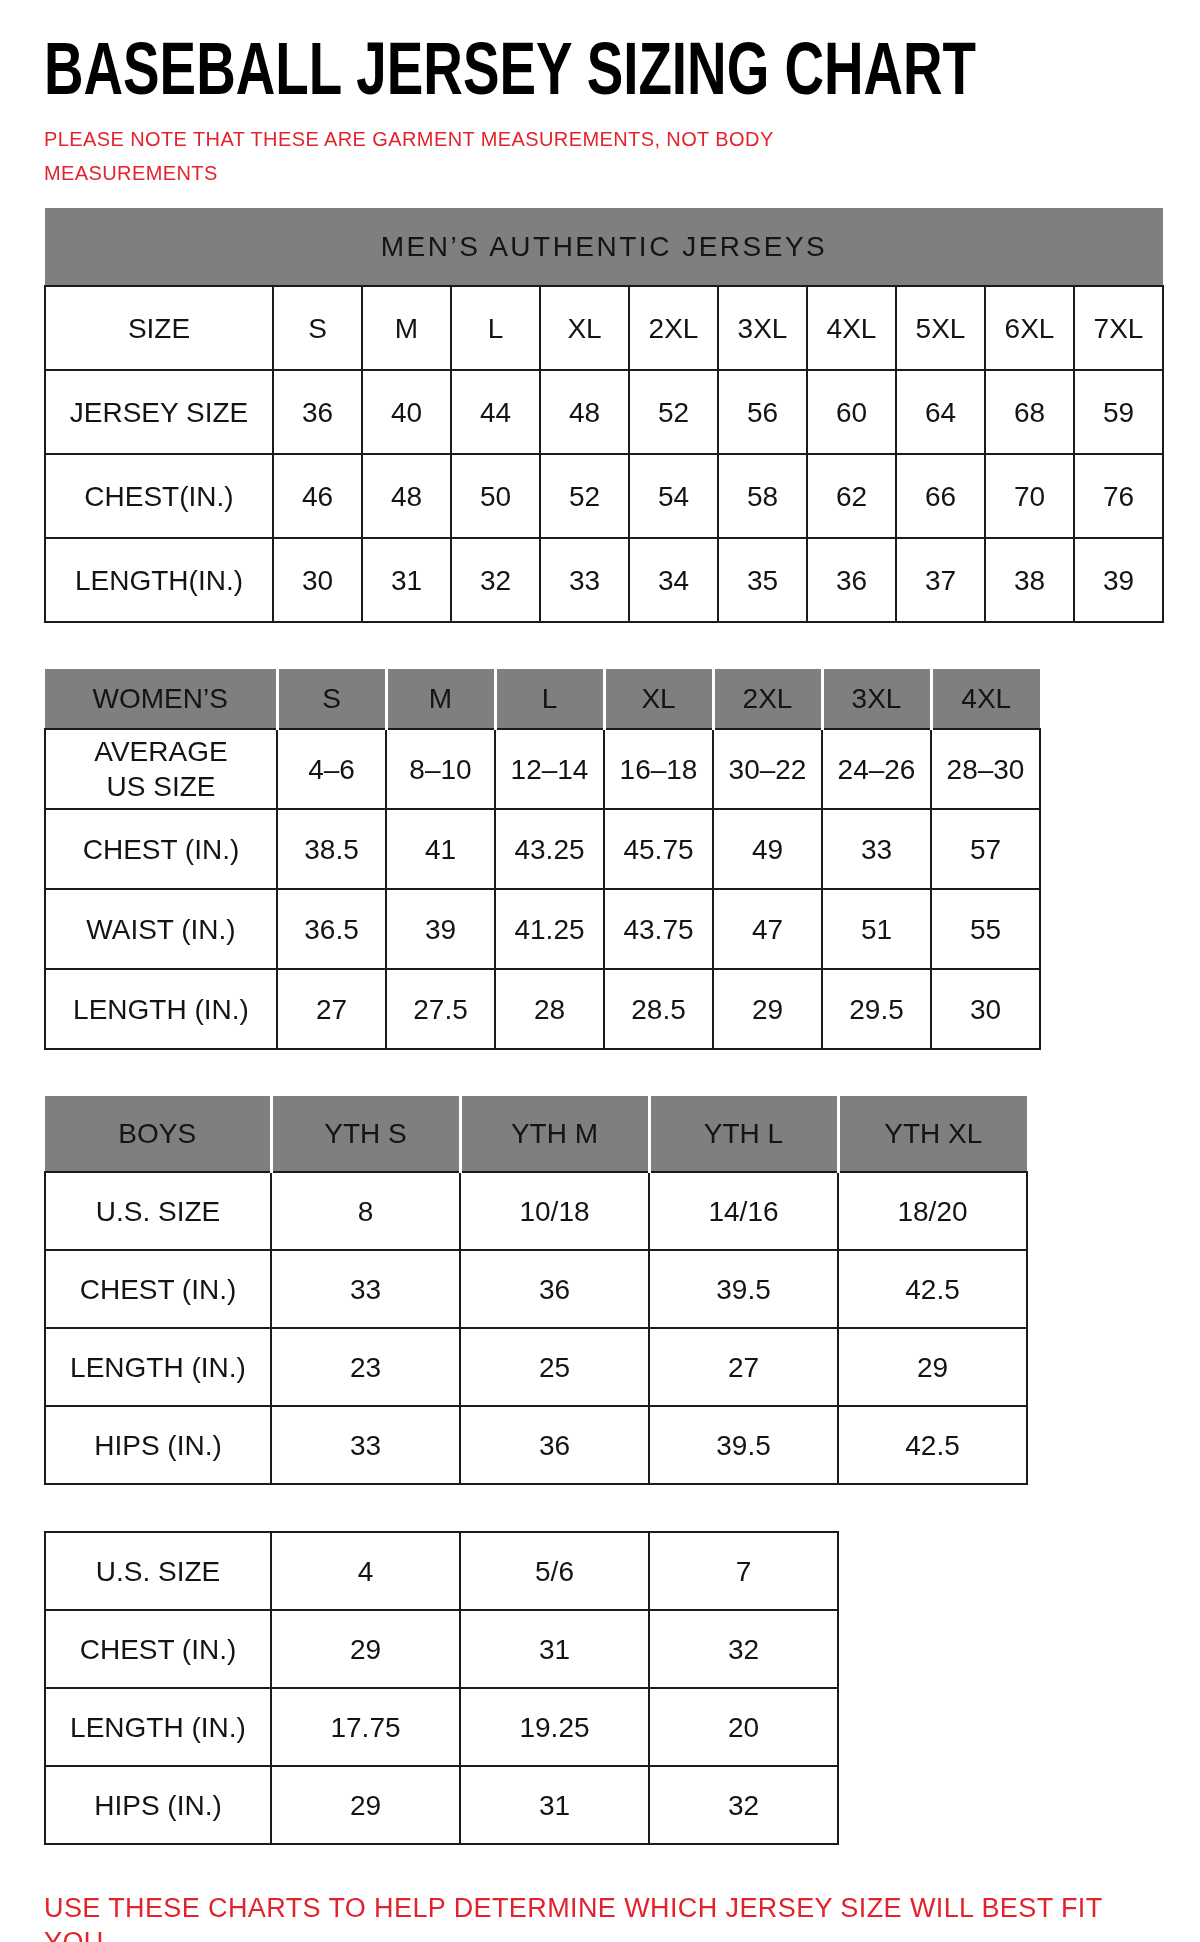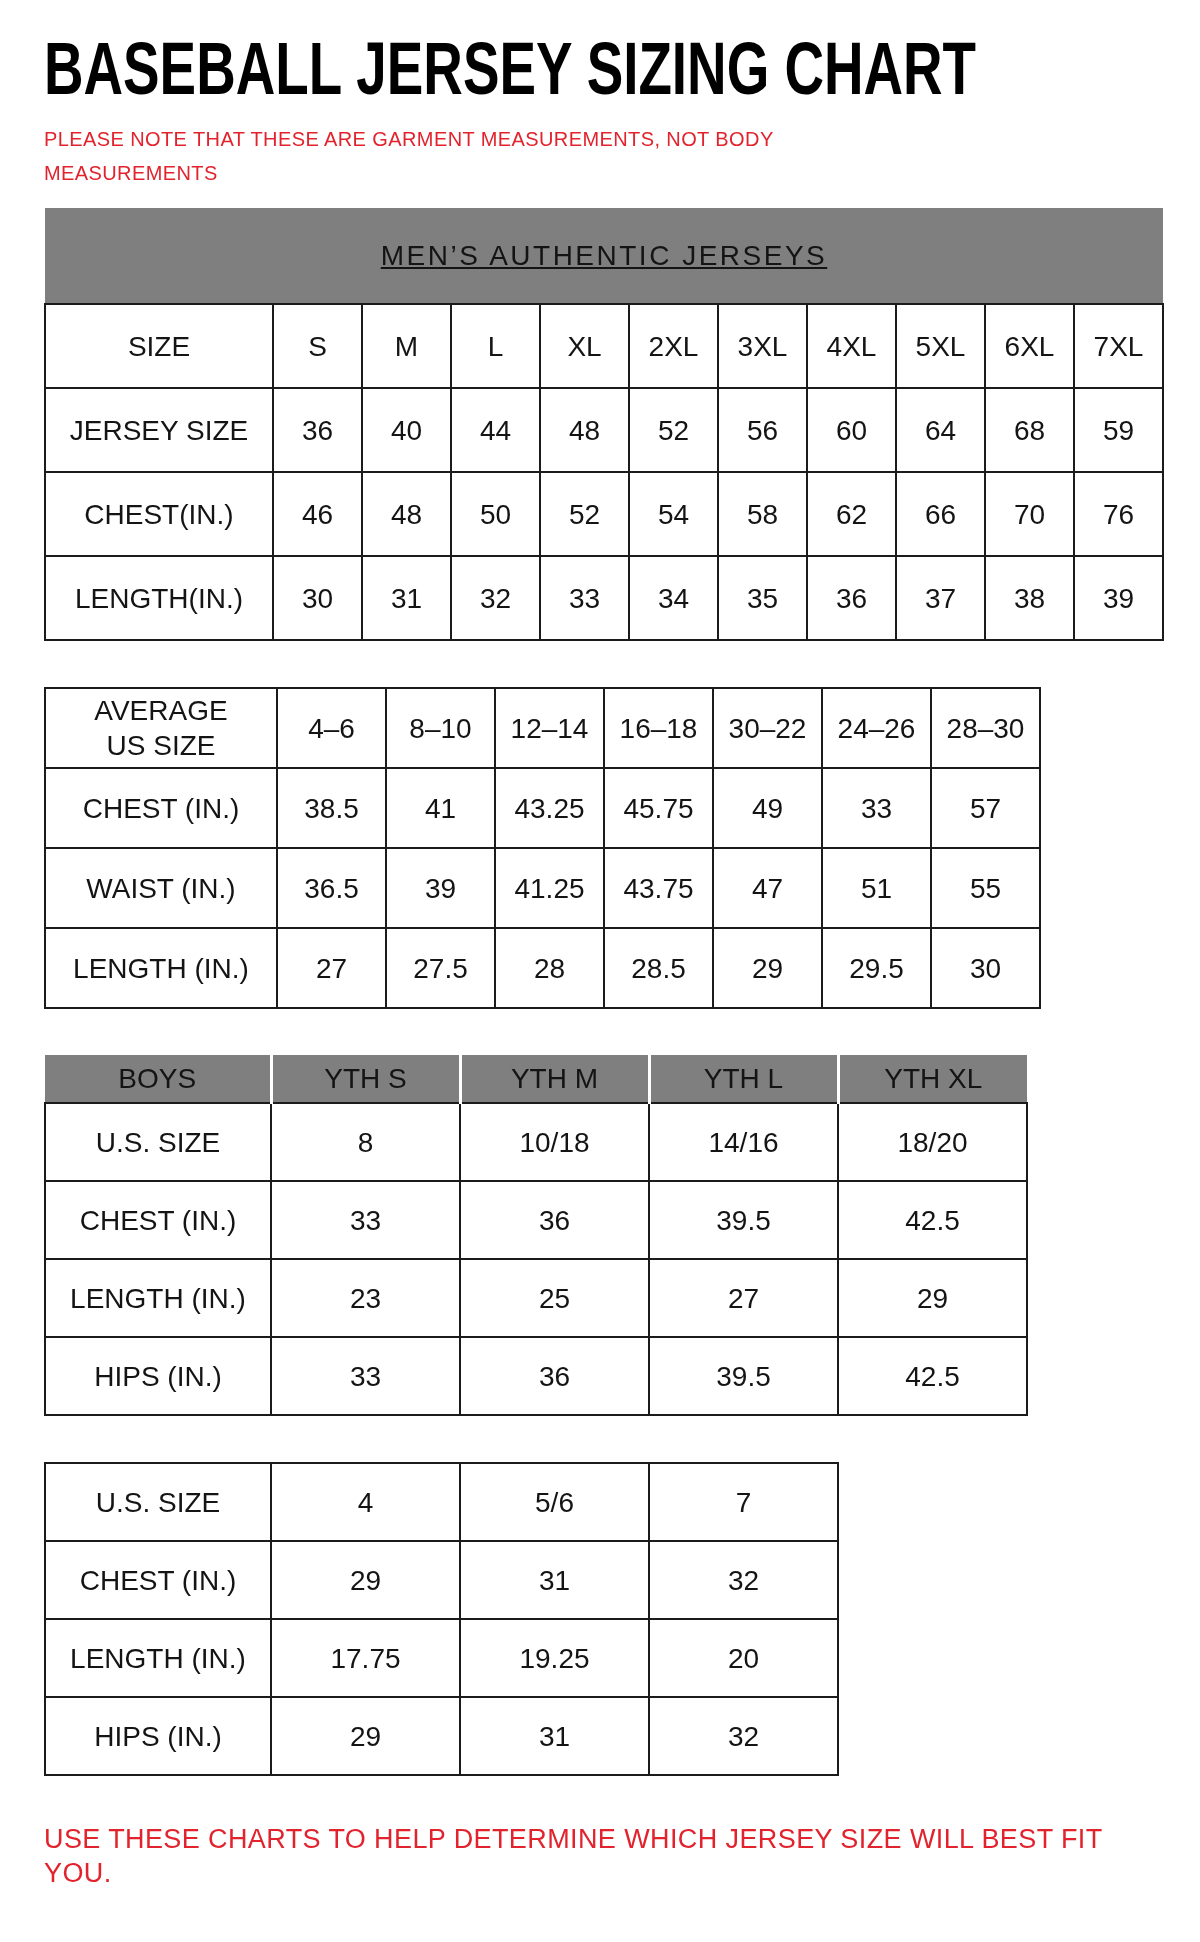--- a/index.html
+++ b/index.html
@@ -72,26 +72,26 @@
     background: var(--gray, #7f7f7f);
     color: #ffffff;
     border: none;
   }
   tr.header-row .gray-cell + .gray-cell { border-left: 3px solid #ffffff; }
 
   .title-cell { font-size: 34px; letter-spacing: 2.5px; }
   .row-header-cell { white-space: pre-line; margin-top: 40px; }
 
   
-  .tbl-mens .title-row th { height: 96px; text-decoration: underline; }
+  .tbl-mens .title-row th { height: 78px; }
   .tbl-mens .header-row th,
   .tbl-mens .data-row th, .tbl-mens .data-row td { height: 84px; }
   .tbl-womens .header-row th { height: 60px; }
   .tbl-womens .data-row th, .tbl-womens .data-row td { height: 80px; }
-  .tbl-boys .header-row th, .tbl-preschool .header-row th { height: 48px; }
+  .tbl-boys .header-row th, .tbl-preschool .header-row th { height: 76px; }
   .tbl-boys .data-row th, .tbl-boys .data-row td,
   .tbl-preschool .data-row th, .tbl-preschool .data-row td { height: 78px; }
 
   .footer {
     margin: 20px 0 0 0;
     font-size: 27px;
     line-height: 34px;
     letter-spacing: 0.4px;
     color: var(--red, #e2232d);
   }
@@ -180,20 +180,30 @@
           <col>
           <col>
           <col>
           <col>
           <col>
           <col>
           <col>
           <col>
         </colgroup>
         <tbody>
+          <tr class="header-row">
+            <th class="gray-cell">WOMEN’S</th>
+            <th class="gray-cell">S</th>
+            <th class="gray-cell">M</th>
+            <th class="gray-cell">L</th>
+            <th class="gray-cell">XL</th>
+            <th class="gray-cell">2XL</th>
+            <th class="gray-cell">3XL</th>
+            <th class="gray-cell">4XL</th>
+          </tr>
           <tr class="data-row">
             <th class="row-header-cell">AVERAGE
 US SIZE</th>
             <td class="data-cell">4–6</td>
             <td class="data-cell">8–10</td>
             <td class="data-cell">12–14</td>
             <td class="data-cell">16–18</td>
             <td class="data-cell">30–22</td>
             <td class="data-cell">24–26</td>
             <td class="data-cell">28–30</td>

